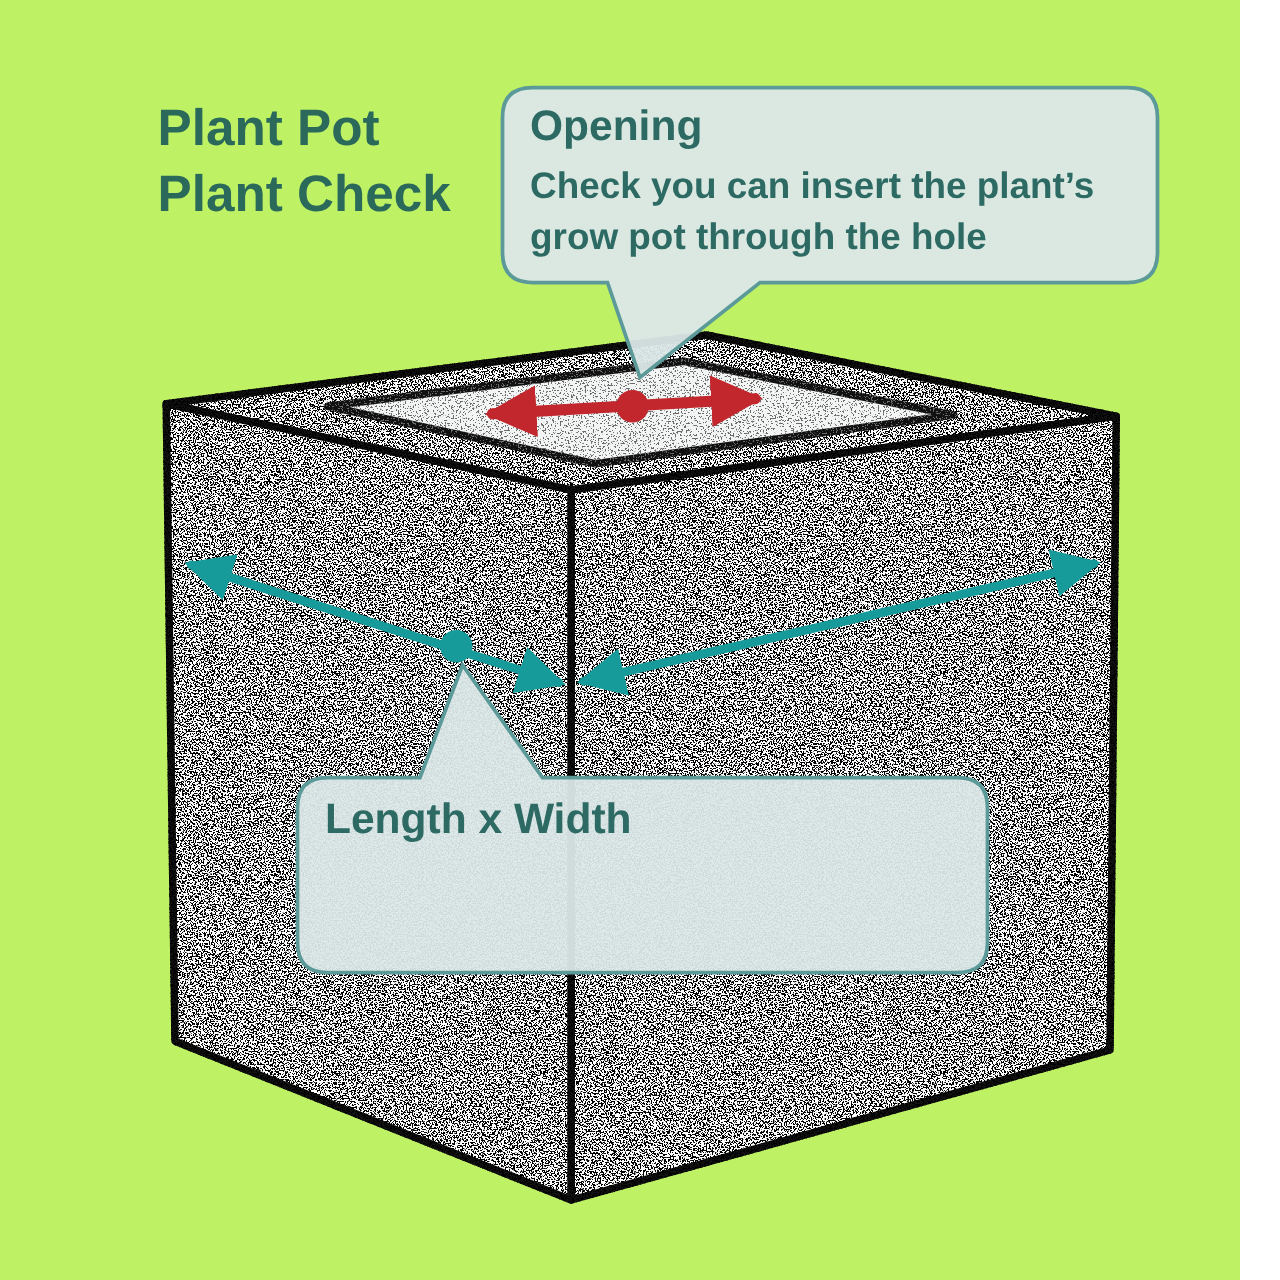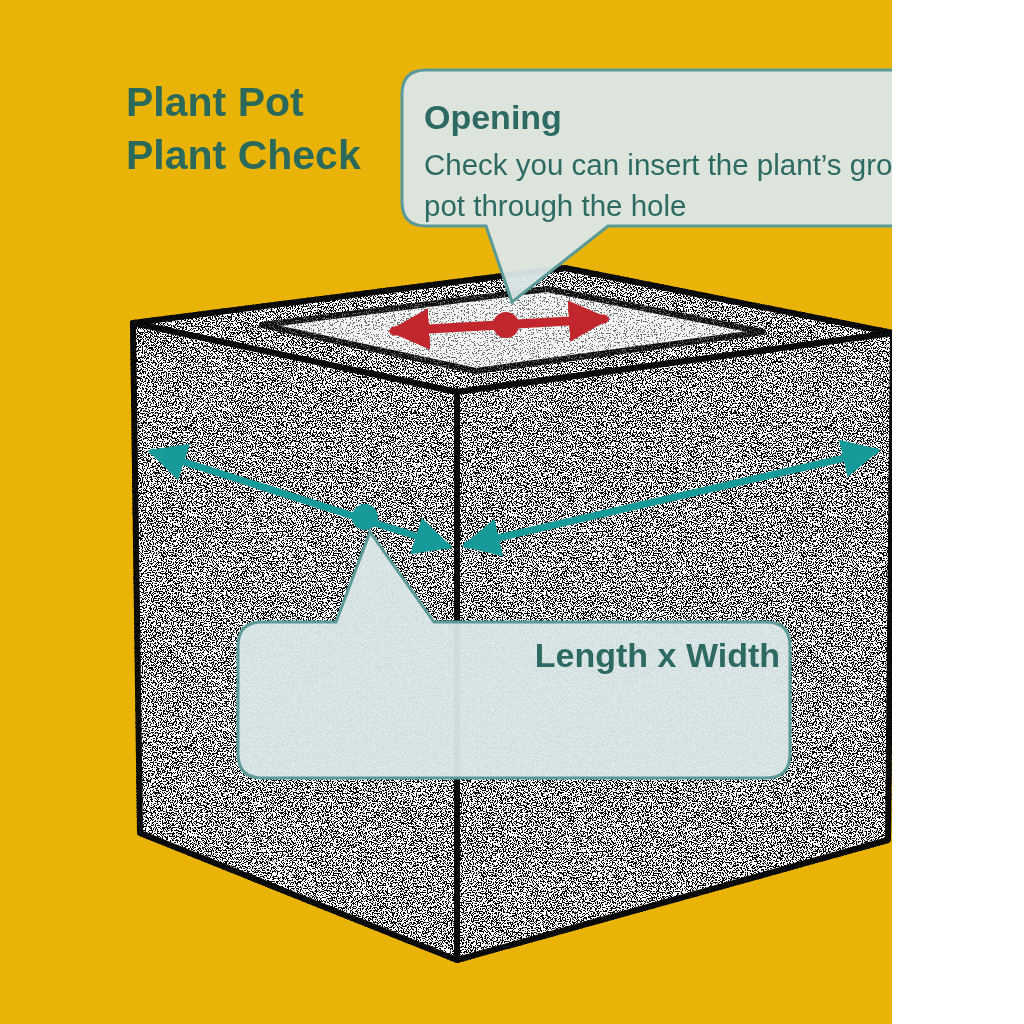--- a/index.html
+++ b/index.html
@@ -1,30 +1,30 @@
 <!DOCTYPE html>
 <html><head>
 <meta charset="utf-8">
 <style>
   html,body{margin:0;padding:0;background:#ffffff;}
   .canvas{
-    position:relative;width:892px;height:1024px;background:#eab308;overflow:hidden;
+    position:relative;width:992px;height:1024px;background:#bef264;overflow:hidden;
     font-family:"Liberation Sans", sans-serif;
   }
   .canvas svg{position:absolute;left:0;top:0;}
   .text-layer{position:absolute;pointer-events:none;}
   .page-title{
     left:126px;top:76px;width:260px;
     font-size:41px;font-weight:bold;line-height:1.3;color:#2b6a5b;
   }
   .callout-text{color:#2c6a63;}
-  .callout-opening-text{left:424px;top:82px;width:502px;margin-top:16px;}
-  .callout-lw-text{left:274px;top:636px;width:506px;text-align:right;}
+  .callout-opening-text{left:424px;top:82px;width:502px;}
+  .callout-lw-text{left:260px;top:636px;width:506px;}
   .callout-heading{font-size:34px;font-weight:bold;margin-bottom:8px;}
-  .callout-body{font-size:29.5px;line-height:1.38;font-weight:400;}
+  .callout-body{font-size:29.5px;line-height:1.38;font-weight:700;}
 </style>
 </head>
 <body>
 
 <div class="canvas">
 
   <svg width="1024" height="1024" viewBox="0 0 1024 1024">
     <defs>
       <marker id="ah-teal" viewBox="0 0 10 10" refX="8.5" refY="5" markerWidth="5.5" markerHeight="5.5" orient="auto-start-reverse">
         <path d="M0 0 L10 5 L0 10 Z" fill="#179a9a"></path>

